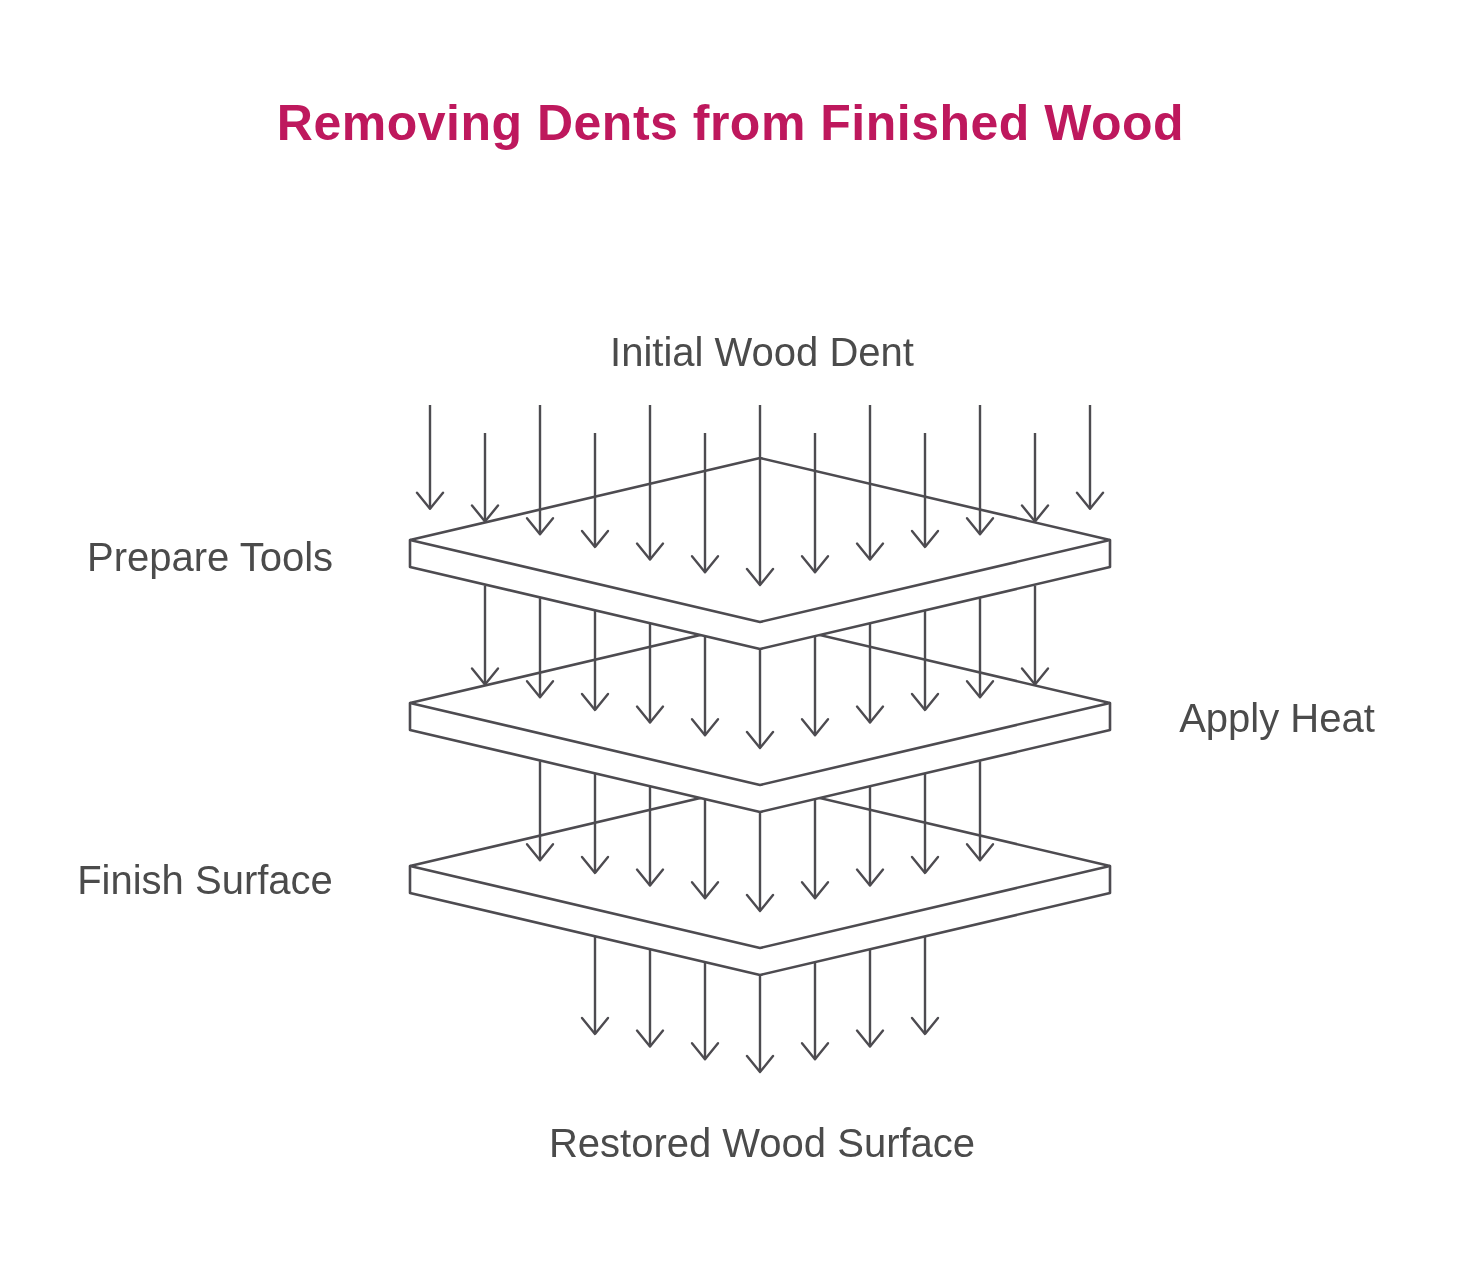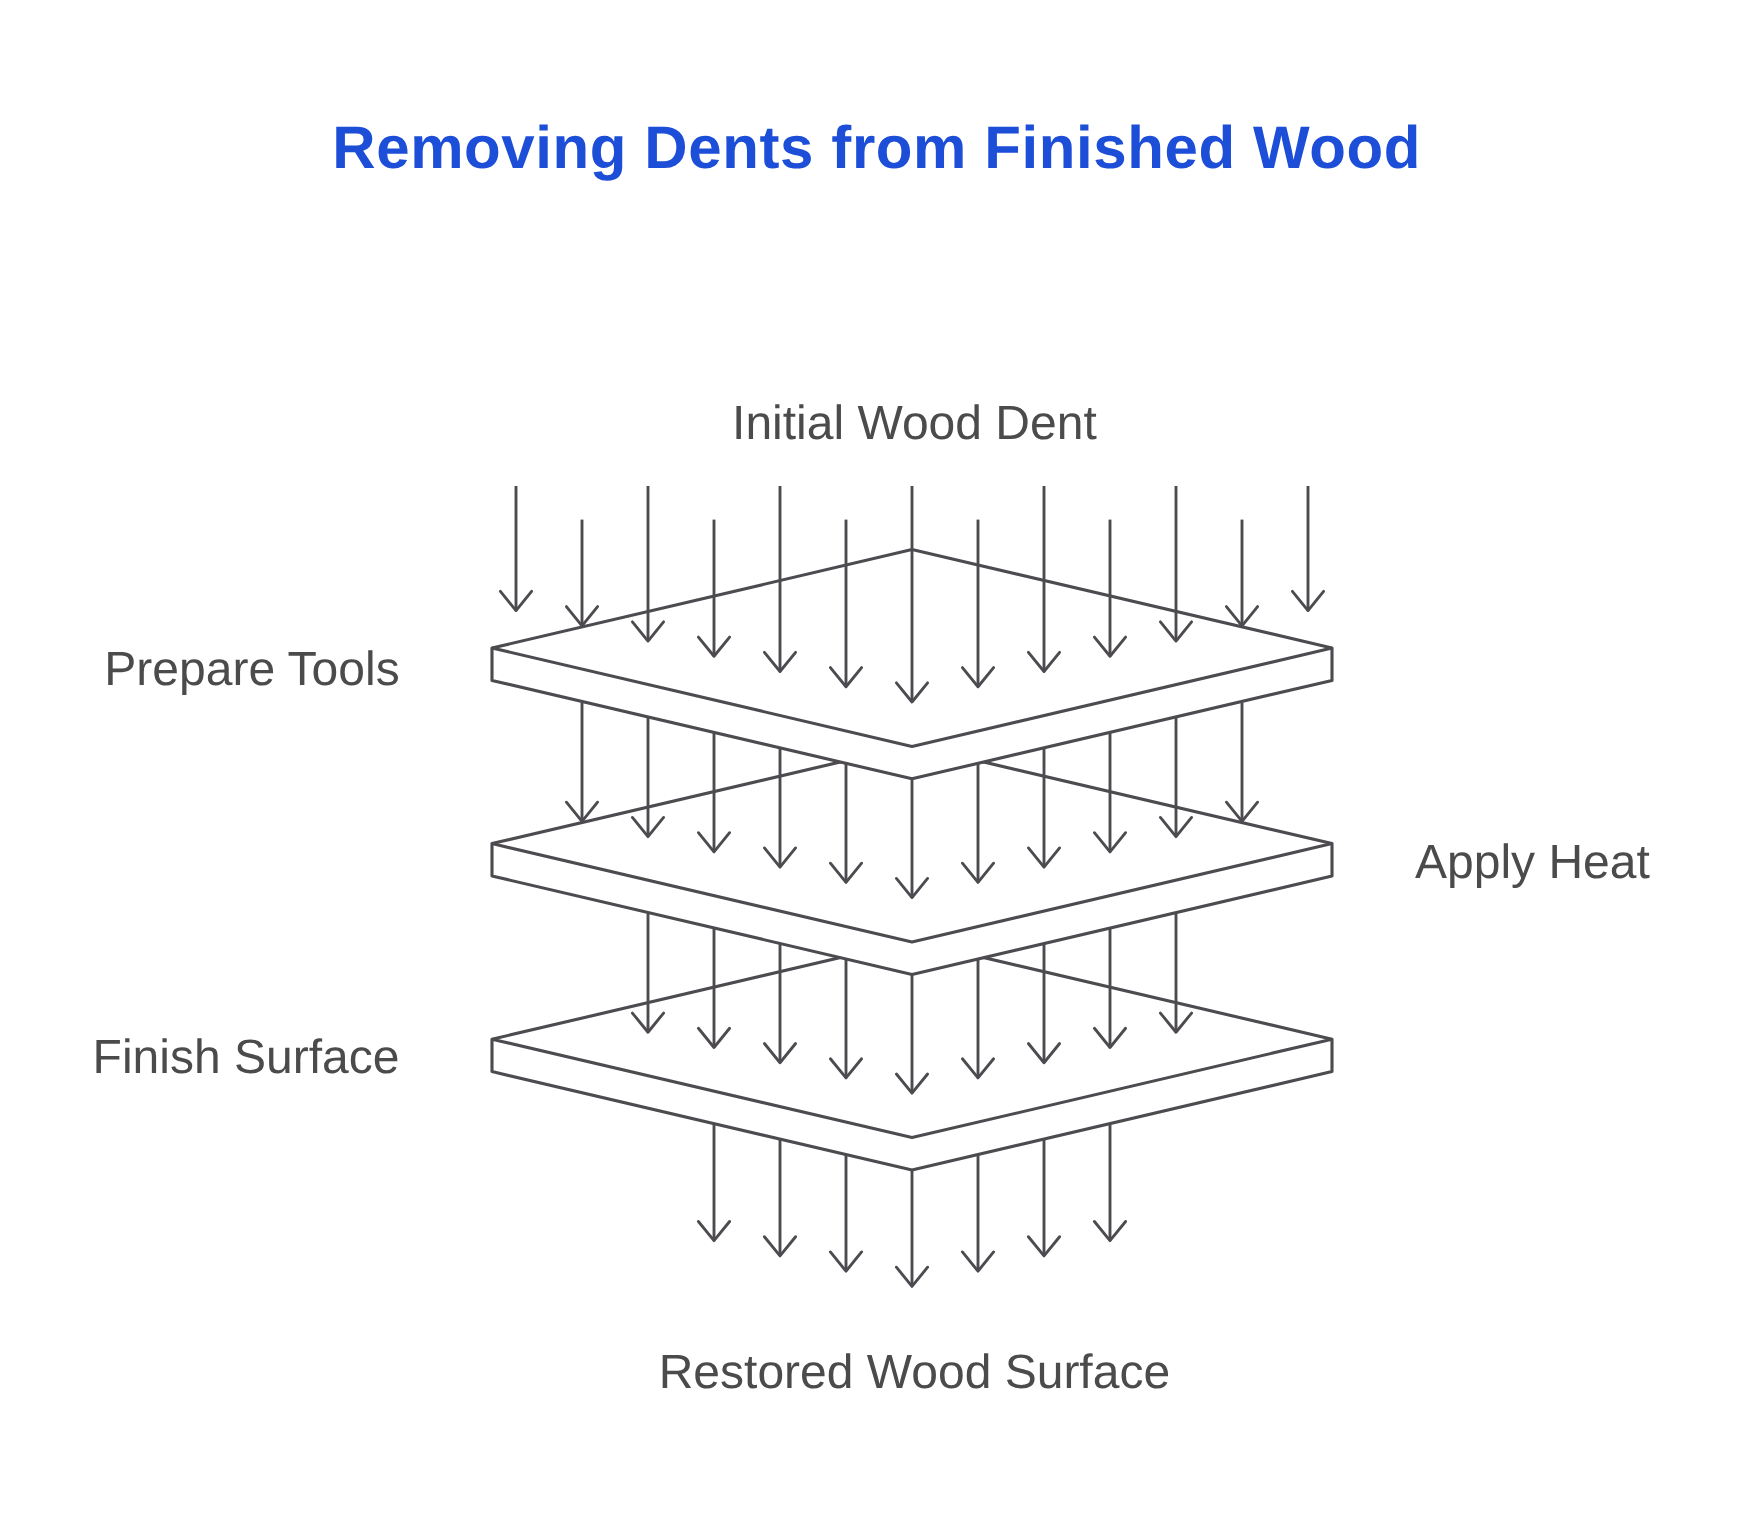--- a/index.html
+++ b/index.html
@@ -18,21 +18,21 @@
   .stage h1 {
     position: absolute;
     top: 98px;
     left: 0;
     right: 0;
     margin: 0;
     text-align: center;
     font-size: 50px;
     font-weight: 700;
     line-height: 1;
-    color: #1d4ed8;
+    color: #be185d;
     letter-spacing: 0.5px;
   }
   svg.diagram {
     position: absolute;
     left: 0;
     top: 0;
   }
   svg.diagram text {
     font-family: "Liberation Sans", sans-serif;
     font-size: 40px;

